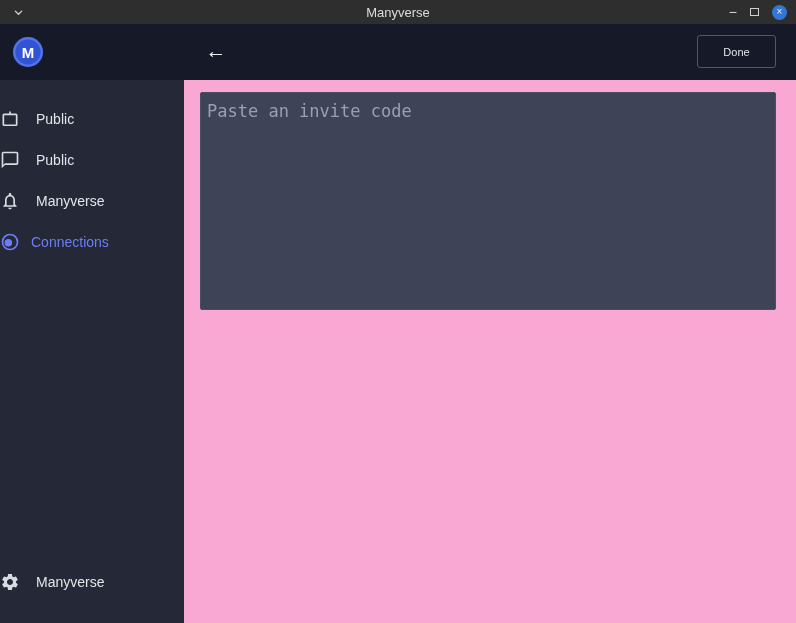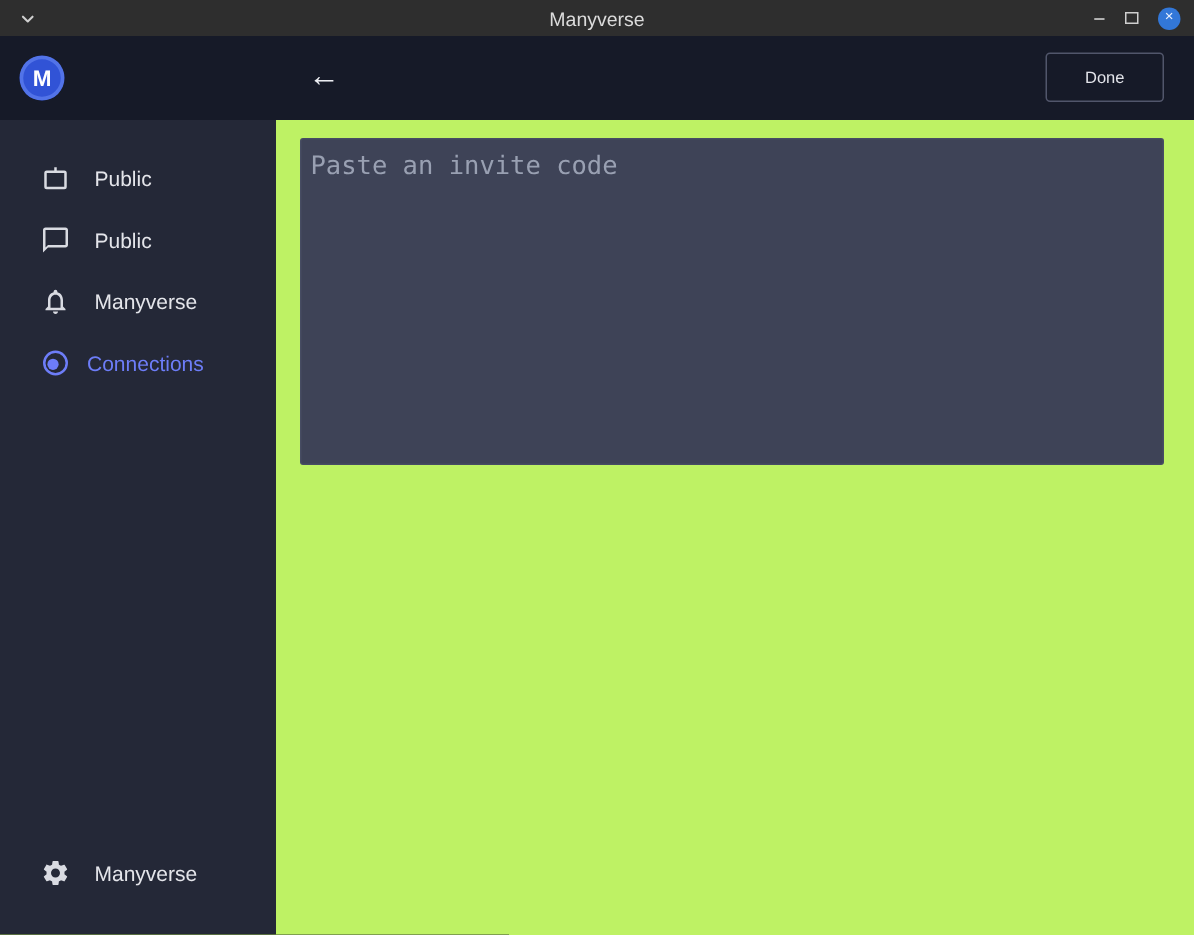--- a/index.html
+++ b/index.html
@@ -24,30 +24,30 @@
   .back-btn { position:absolute; left:202px; top:13px; width:28px; height:28px; display:flex; align-items:center; justify-content:center;
               font-size:21px; color:#ecedf2; background:transparent; border:none; cursor:pointer; }
   .done-btn { position:absolute; right:20px; top:11px; height:33px; width:79px; background:transparent;
               border:1px solid #51566b; border-radius:3px; color:#e3e4ea; font-size:11px; cursor:pointer;
               font-family:"Liberation Sans", sans-serif; }
 
   
   .app-body { display:flex; height:543px; }
 
   .sidebar { width:184px; background:#242837; padding-top:18px; position:relative; flex:0 0 184px; }
-  .nav-item { height:41px; display:flex; align-items:center; padding-left:27px; gap:16px;
+  .nav-item { height:41px; display:flex; align-items:center; gap:16px;
               color:#e4e5ea; font-size:14px; cursor:pointer; }
   .nav-item .icon { width:20px; height:20px; display:flex; align-items:center; justify-content:center; color:#d9dbe2; }
   .nav-item .icon svg { width:20px; height:20px; }
   .nav-item.active { color:#6d7df8;gap:11px; }
   .nav-item.active .icon { color:#6d7df8; }
   .sidebar-footer { position:absolute; bottom:20px; left:0; right:0; }
   .sidebar-footer .nav-item { height:42px; }
 
-  .main { flex:1; padding:12px 20px 0 16px; background:#bef264; }
+  .main { flex:1; padding:12px 20px 0 16px; background:#f9a8d4; }
   .invite-input { width:100%; height:218px; background:#3e4357; border:1px solid #474d63; border-radius:2px;
                   color:#e8e9ee; font-family:"DejaVu Sans Mono", monospace; font-size:17px;
                   padding:8px 6px; resize:none; outline:none; display:block; }
   .invite-input::placeholder { color:#99a0b2; opacity:1; }
 </style>
 </head>
 <body>
 
 <div class="titlebar">
   <span class="menu-chevron">

